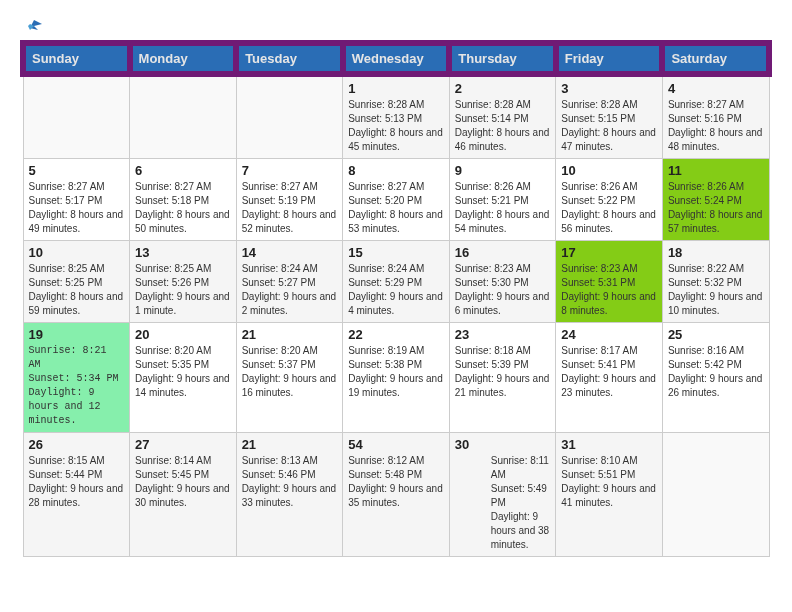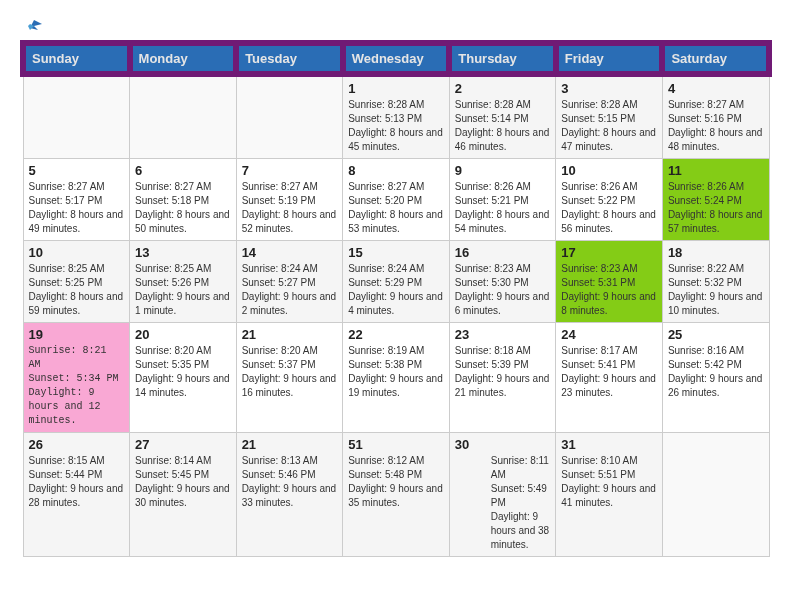--- a/index.html
+++ b/index.html
@@ -163,21 +163,21 @@
 Daylight: 9 hours and 8 minutes.</div>
           </td>
           <td style="background: rgb(245, 245, 245);">
             <span class="day-number">18</span>
             <div class="day-info" style="white-space: pre-line;">Sunrise: 8:22 AM
 Sunset: 5:32 PM
 Daylight: 9 hours and 10 minutes.</div>
           </td>
         </tr>
         <tr>
-          <td style="background: #f9a8d4;">
+          <td style="background: #86efac;">
             <span class="day-number">19</span>
             <div class="day-info" style="white-space: pre-line; font-family: Liberation Mono, monospace;">Sunrise: 8:21 AM
 Sunset: 5:34 PM
 Daylight: 9 hours and 12 minutes.</div>
           </td>
           <td style="background: rgb(255, 255, 255);">
             <span class="day-number">20</span>
             <div class="day-info" style="white-space: pre-line;">Sunrise: 8:20 AM
 Sunset: 5:35 PM
 Daylight: 9 hours and 14 minutes.</div>
@@ -226,21 +226,21 @@
 Sunset: 5:45 PM
 Daylight: 9 hours and 30 minutes.</div>
           </td>
           <td style="background: rgb(245, 245, 245);">
             <span class="day-number">21</span>
             <div class="day-info" style="white-space: pre-line;">Sunrise: 8:13 AM
 Sunset: 5:46 PM
 Daylight: 9 hours and 33 minutes.</div>
           </td>
           <td style="background: rgb(245, 245, 245);">
-            <span class="day-number">51</span>
+            <span class="day-number">54</span>
             <div class="day-info" style="white-space: pre-line;">Sunrise: 8:12 AM
 Sunset: 5:48 PM
 Daylight: 9 hours and 35 minutes.</div>
           </td>
           <td style="background: rgb(245, 245, 245);">
             <span class="day-number">30</span>
             <div class="day-info" style="white-space: pre-line; margin-left: 36px;">Sunrise: 8:11 AM
 Sunset: 5:49 PM
 Daylight: 9 hours and 38 minutes.</div>
           </td>

